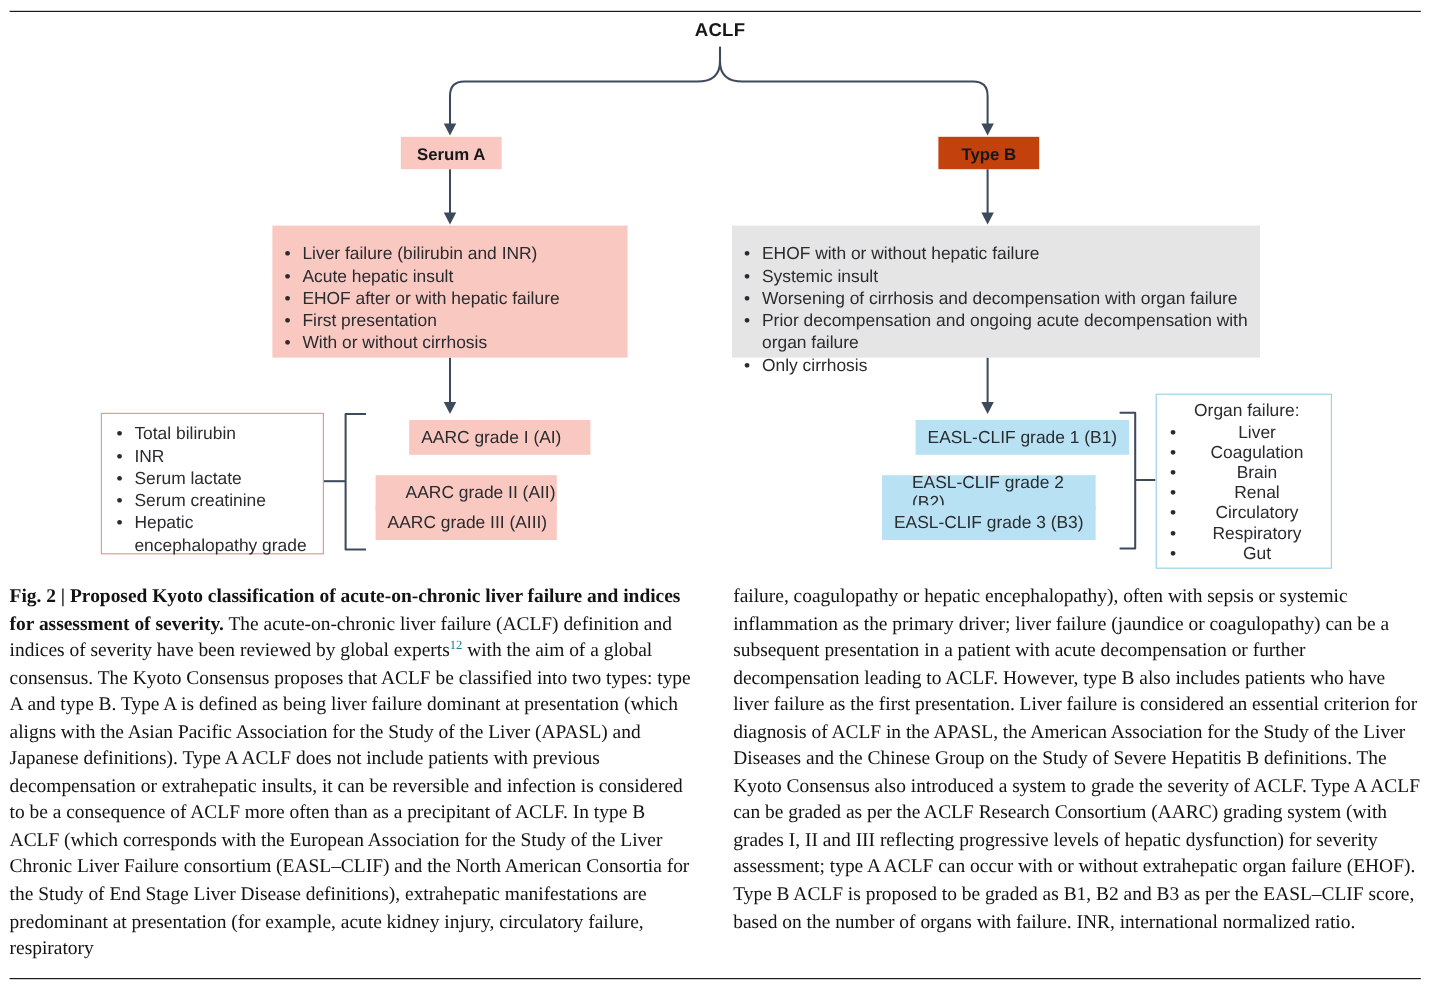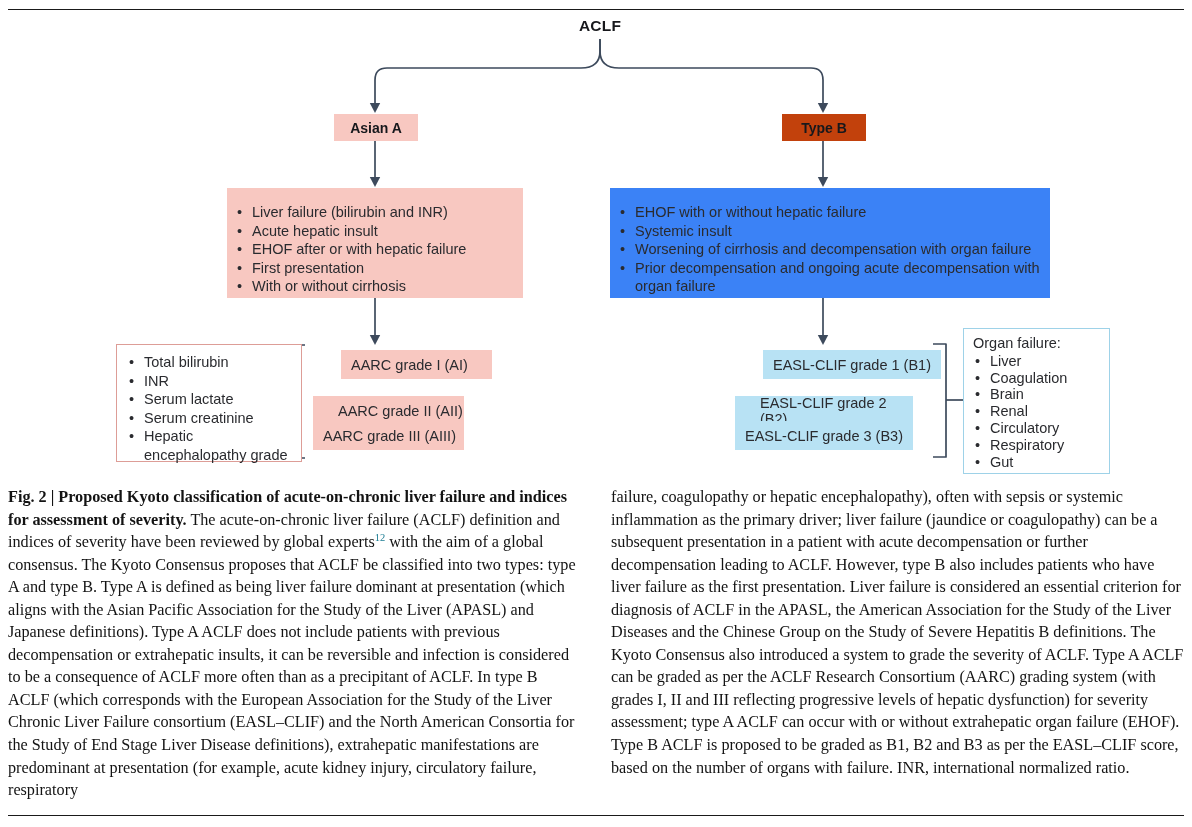--- a/index.html
+++ b/index.html
@@ -47,40 +47,39 @@
 
   .criteria-box {
     position: absolute;
     top: 188px; height: 110px;
     padding: 15px 10px 0 8px;
     font-size: 14.5px;
     line-height: 18.6px;
     color: #2a2b2f;
   }
   .criteria-a { left: 227px; width: 296px; background: #f8c8c1; }
-  .criteria-b { left: 610px; width: 440px; background: #3b82f6; }
+  .criteria-b { left: 610px; width: 440px; background: #e5e5e5; }
 
   ul.blist { list-style: none; }
   ul.blist li { position: relative; padding-left: 17px; }
   ul.blist li::before {
     content: "•";
     position: absolute; left: 2px; top: 0;
     color: #2a2b2f;
   }
 
   .indices-box {
     position: absolute;
     left: 84px; top: 344px; width: 186px; height: 118px;
     background: #ffffff;
     border: 1px solid #dd9d97;
     padding: 8px 6px 0 10px;
     font-size: 14.5px;
     line-height: 18.6px;
     color: #2a2b2f;
-    margin-left: 32px;
   }
   .grade-row {
     position: absolute;
     height: 29px;
     display: flex; align-items: center;
     padding-left: 10px;
     font-size: 14.5px;
     color: #2a2b2f;
   }
   .grade-a { left: 313px; width: 151px; background: #f8c8c1; }
@@ -91,20 +90,21 @@
 
   .organ-box {
     position: absolute;
     left: 963px; top: 328px; width: 147px; height: 146px;
     background: #ffffff;
     border: 1px solid #9ed2e8;
     padding: 6px 4px 0 9px;
     font-size: 14.5px;
     line-height: 16.8px;
     color: #2a2b2f;
+    text-align: center;
   }
   .organ-box .organ-title { margin-bottom: 1px; }
 
   
   .caption {
     position: absolute;
     left: 8px; top: 486px; width: 1176px;
     display: flex;
     gap: 30px;
     font-family: "Liberation Serif", serif;
@@ -150,39 +150,40 @@
         <polygon points="823,113 817.8,103 828.2,103"></polygon>
         <polygon points="375,187 369.8,177 380.2,177"></polygon>
         <polygon points="823,187 817.8,177 828.2,177"></polygon>
         <polygon points="375,345 369.8,335 380.2,335"></polygon>
         <polygon points="823,345 817.8,335 828.2,335"></polygon>
       </g>
     </svg>
 
     <div class="aclf-title">ACLF</div>
 
-    <div class="type-chip chip-a">Asian A</div>
+    <div class="type-chip chip-a">Serum A</div>
     <div class="type-chip chip-b">Type B</div>
 
     <div class="criteria-box criteria-a">
       <ul class="blist">
         <li>Liver failure (bilirubin and INR)</li>
         <li>Acute hepatic insult</li>
         <li>EHOF after or with hepatic failure</li>
         <li>First presentation</li>
         <li>With or without cirrhosis</li>
       </ul>
     </div>
 
     <div class="criteria-box criteria-b">
       <ul class="blist">
         <li>EHOF with or without hepatic failure</li>
         <li>Systemic insult</li>
         <li>Worsening of cirrhosis and decompensation with organ failure</li>
         <li>Prior decompensation and ongoing acute decompensation with organ failure</li>
+        <li>Only cirrhosis</li>
       </ul>
     </div>
 
     <div class="indices-box">
       <ul class="blist">
         <li>Total bilirubin</li>
         <li>INR</li>
         <li>Serum lactate</li>
         <li>Serum creatinine</li>
         <li>Hepatic encephalopathy grade</li>

